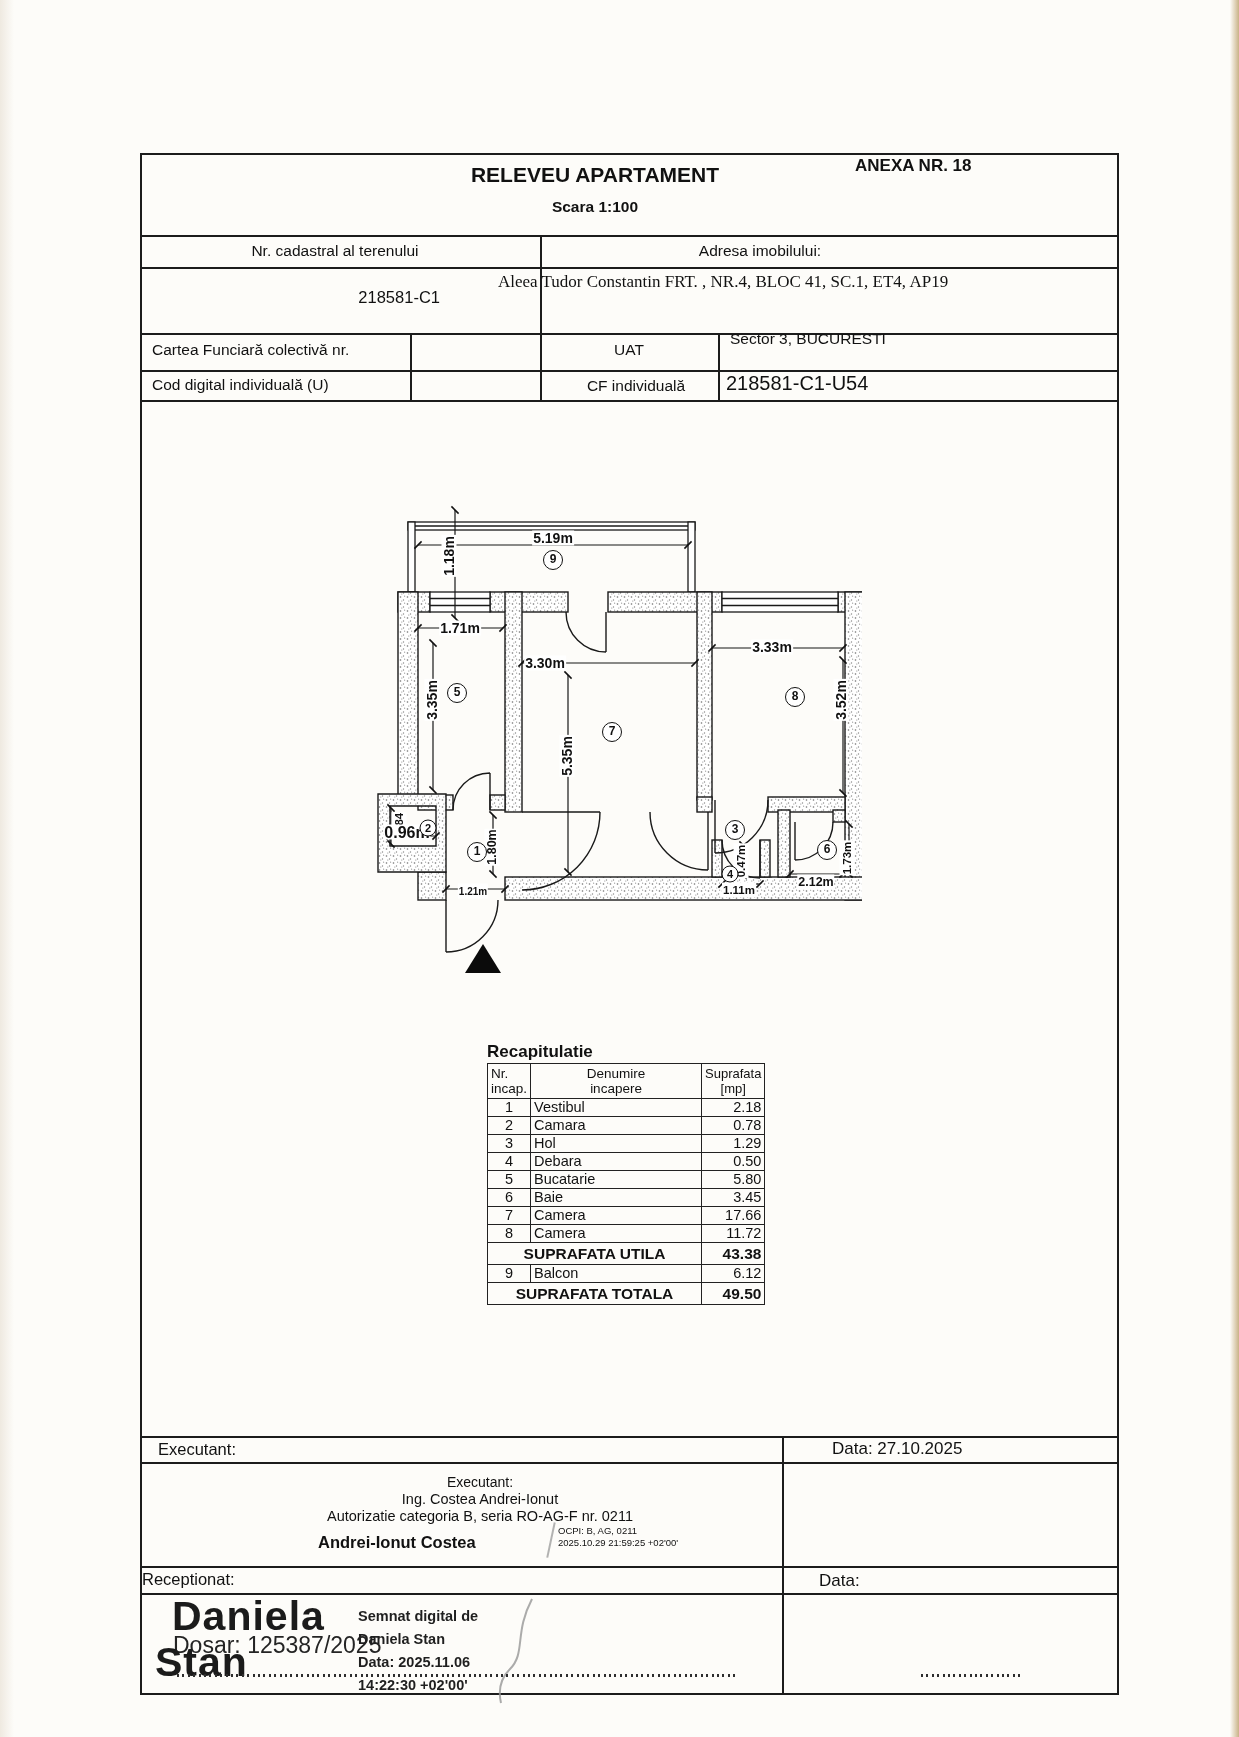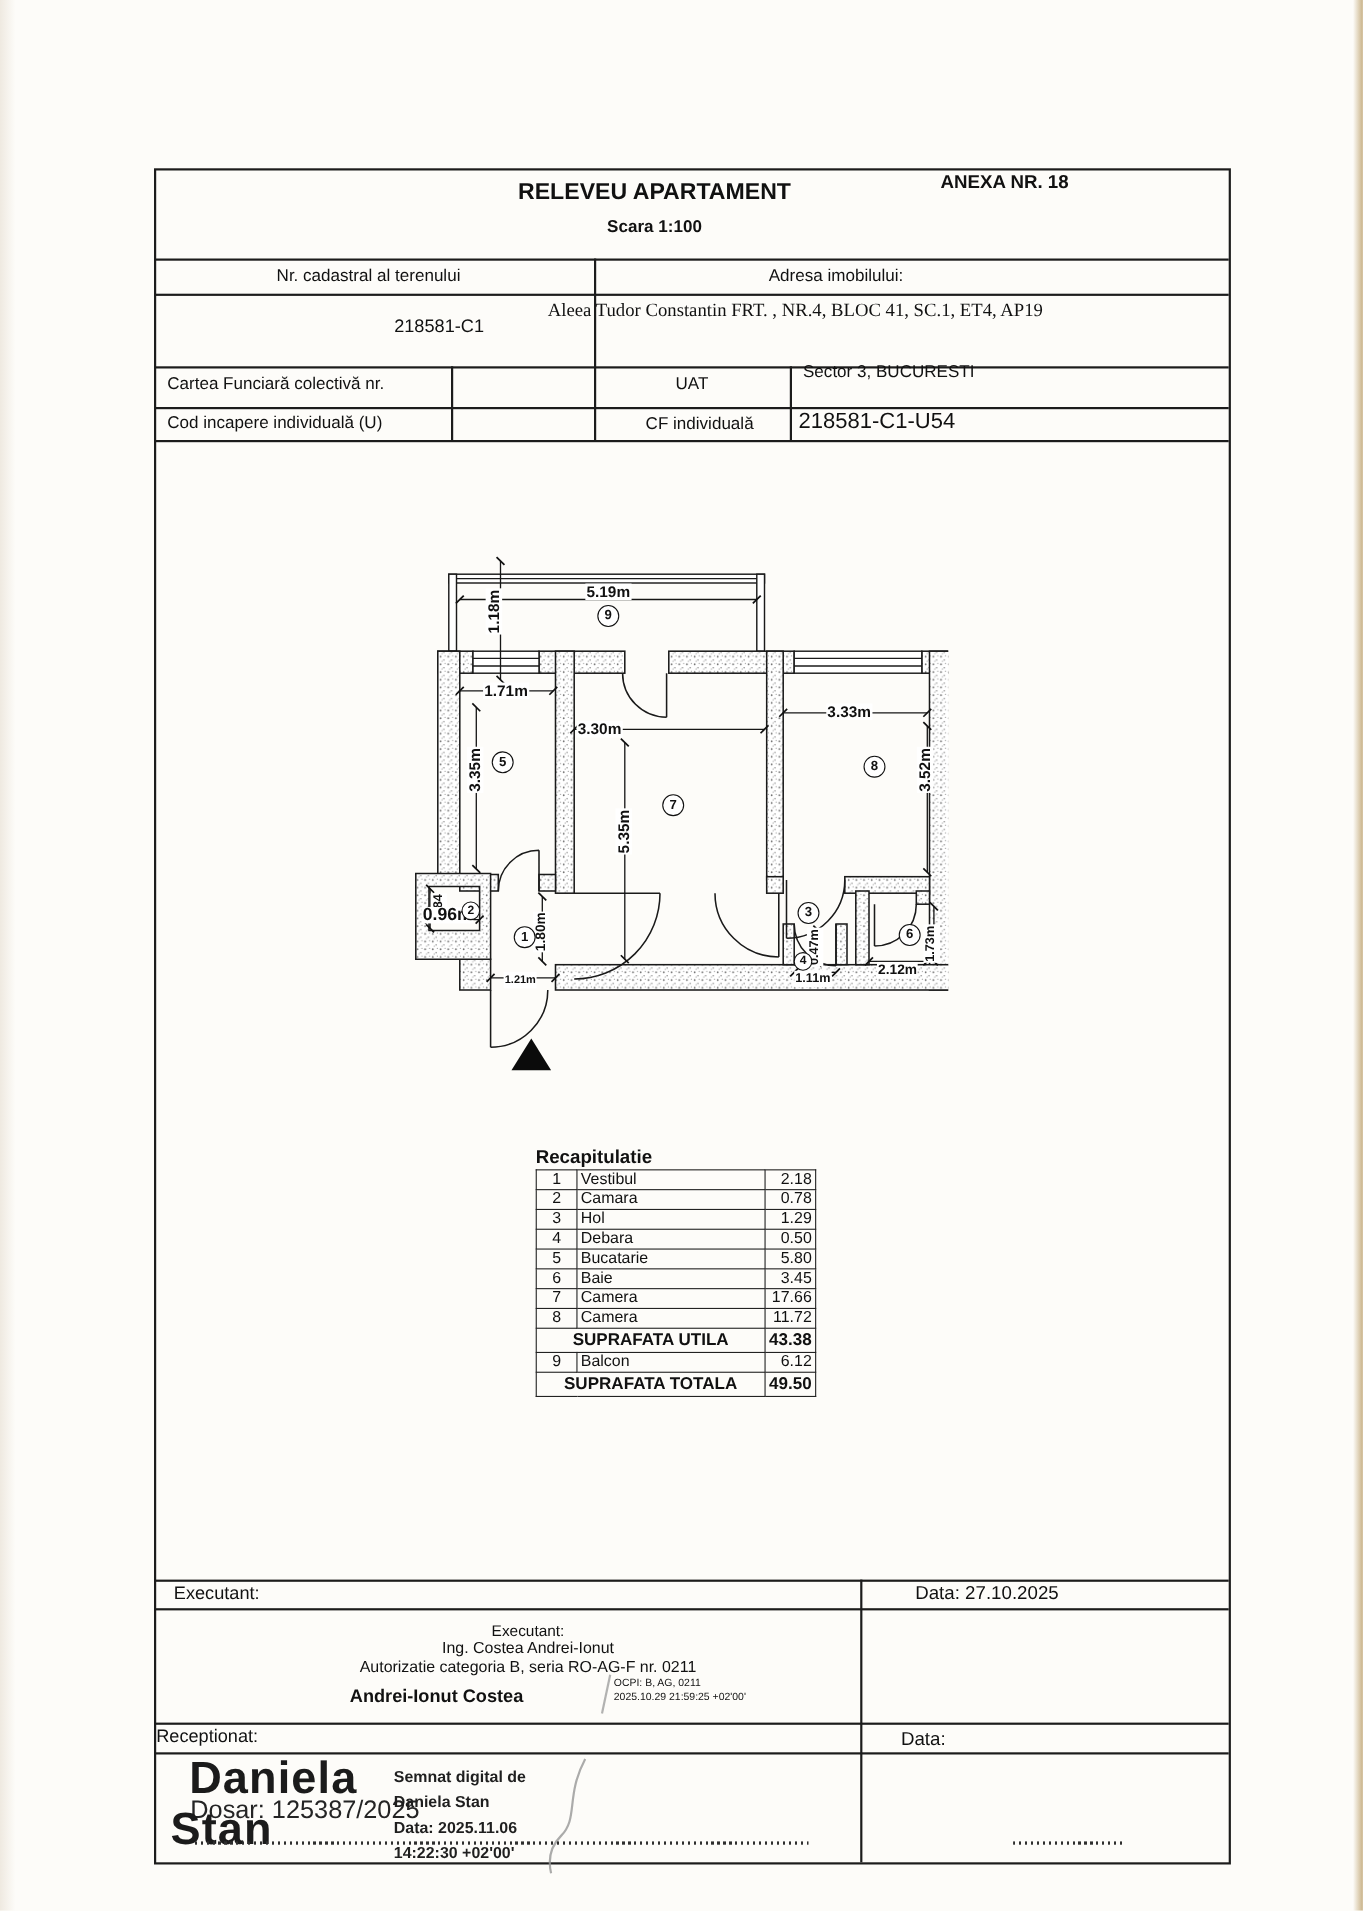--- a/index.html
+++ b/index.html
@@ -65,21 +65,21 @@
 
 <div class="t ctr" style="left:150px;top:242px;width:370px;font-size:15.5px;">Nr. cadastral al terenului</div>
 <div class="t ctr" style="left:540px;top:242px;width:440px;font-size:15.5px;">Adresa imobilului:</div>
 <div class="t ctr" style="left:160px;top:288px;width:280px;font-size:16.5px;text-align:right;">218581-C1</div>
 <span class="t" style="left:498px;top:272px;font-size:17px;font-family:'Liberation Serif',serif;">Aleea Tudor Constantin FRT. , NR.4, BLOC 41, SC.1, ET4, AP19</span>
 
 <span class="t" style="left:152px;top:341px;font-size:15.5px;">Cartea Funciară colectivă nr.</span>
 <div class="t ctr" style="left:540px;top:341px;width:178px;font-size:15.5px;">UAT</div>
 <span class="t" style="left:730px;top:330px;font-size:15.5px;">Sector 3, BUCURESTI</span>
 
-<span class="t" style="left:152px;top:376px;font-size:15.5px;">Cod incapere individuală (U)</span>
+<span class="t" style="left:152px;top:376px;font-size:15.5px;">Cod digital individuală (U)</span>
 <div class="t ctr" style="left:540px;top:377px;width:192px;font-size:15.5px;">CF individuală</div>
 <span class="t" style="left:726px;top:372px;font-size:20px;">218581-C1-U54</span>
 
 <div class="plan">
   <svg width="532" height="570" viewBox="330 440 532 570">
     <defs>
       <pattern id="stip" width="7" height="7" patternUnits="userSpaceOnUse">
         <rect width="7" height="7" fill="#ffffff"></rect>
         <circle cx="1.5" cy="2" r="0.8" fill="#6f6f6f"></circle>
         <circle cx="4.5" cy="5" r="0.7" fill="#8a8a8a"></circle>
@@ -192,20 +192,25 @@
 
 <span class="t" style="left:487px;top:1042px;font-size:17px;font-weight:bold;">Recapitulatie</span>
 
 <table class="recap">
   <colgroup>
       <col style="width:37px">
       <col style="width:171px">
       <col style="width:46px">
     </colgroup>
   <tbody>
+      <tr class="hdr">
+    <td><span>Nr.</span><br><span>incap.</span></td>
+    <td class="num"><span>Denumire</span><br><span>incapere</span></td>
+    <td class="num" style="font-size:13px;"><span>Suprafata</span><br><span>[mp]</span></td>
+  </tr>
   <tr>
         <td class="num">1</td>
         <td>Vestibul</td>
         <td class="val">2.18</td>
       </tr>
   <tr>
         <td class="num">2</td>
         <td>Camara</td>
         <td class="val">0.78</td>
       </tr>

